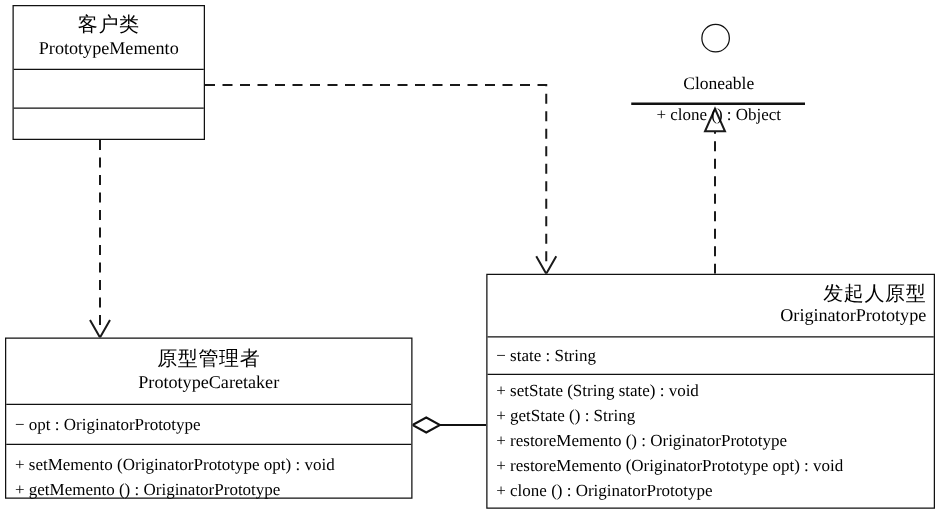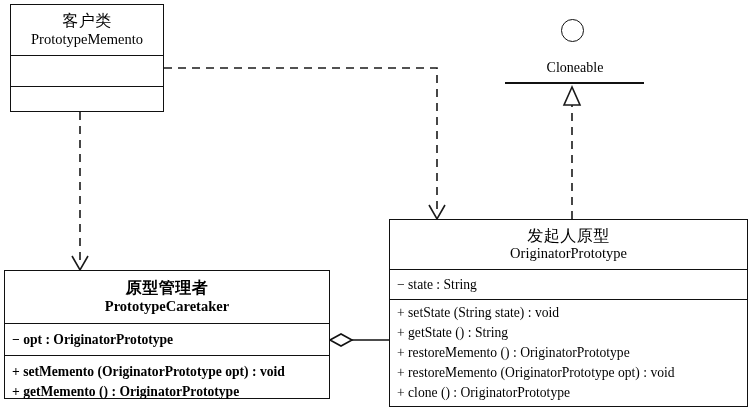--- a/index.html
+++ b/index.html
@@ -127,40 +127,41 @@
       <div class="en-name">PrototypeMemento</div>
     </div>
     <div class="compartment divided empty-compartment" style="height:31px;"></div>
     <div class="compartment divided empty-compartment" style="height:27px;"></div>
   </div>
 
   <div class="iface" style="left:495px; top:14px; width:160px; height:86px;">
     <div class="iface-circle" style="left:66px; top:5px; width:23px; height:23px;"></div>
     <div class="iface-label" style="left:0px; top:46px; width:160px;">Cloneable</div>
     <div class="iface-rule" style="left:10px; top:68px; width:139px;"></div>
+    <div class="iface-op" style="left:0px; top:70px; width:160px;">+ clone () : Object</div>
   </div>
 
   <div class="uml-class" id="cls-originator" style="left:389px; top:219px; width:359px; height:188px;">
-    <div class="compartment class-name-block" style="height:49px;">
+    <div class="compartment class-name-block" style="height:49px;text-align:right;">
       <div class="cn-name">发起人原型</div>
       <div class="en-name">OriginatorPrototype</div>
     </div>
     <div class="compartment divided member-list" style="height:30px;">
       <div class="member">− state : String</div>
     </div>
     <div class="compartment divided member-list" style="height:107px;">
       <div class="member">+ setState (String state) : void</div>
       <div class="member">+ getState () : String</div>
       <div class="member">+ restoreMemento () : OriginatorPrototype</div>
       <div class="member">+ restoreMemento (OriginatorPrototype opt) : void</div>
       <div class="member">+ clone () : OriginatorPrototype</div>
     </div>
   </div>
 
-  <div class="uml-class" id="cls-caretaker" style="left:4px; top:270px; width:326px; height:129px;font-weight:bold;">
+  <div class="uml-class" id="cls-caretaker" style="left:4px; top:270px; width:326px; height:129px;">
     <div class="compartment class-name-block" style="height:52px;">
       <div class="cn-name">原型管理者</div>
       <div class="en-name">PrototypeCaretaker</div>
     </div>
     <div class="compartment divided member-list" style="height:32px;">
       <div class="member">− opt : OriginatorPrototype</div>
     </div>
     <div class="compartment divided member-list" style="height:52px;">
       <div class="member">+ setMemento (OriginatorPrototype opt) : void</div>
       <div class="member">+ getMemento () : OriginatorPrototype</div>

